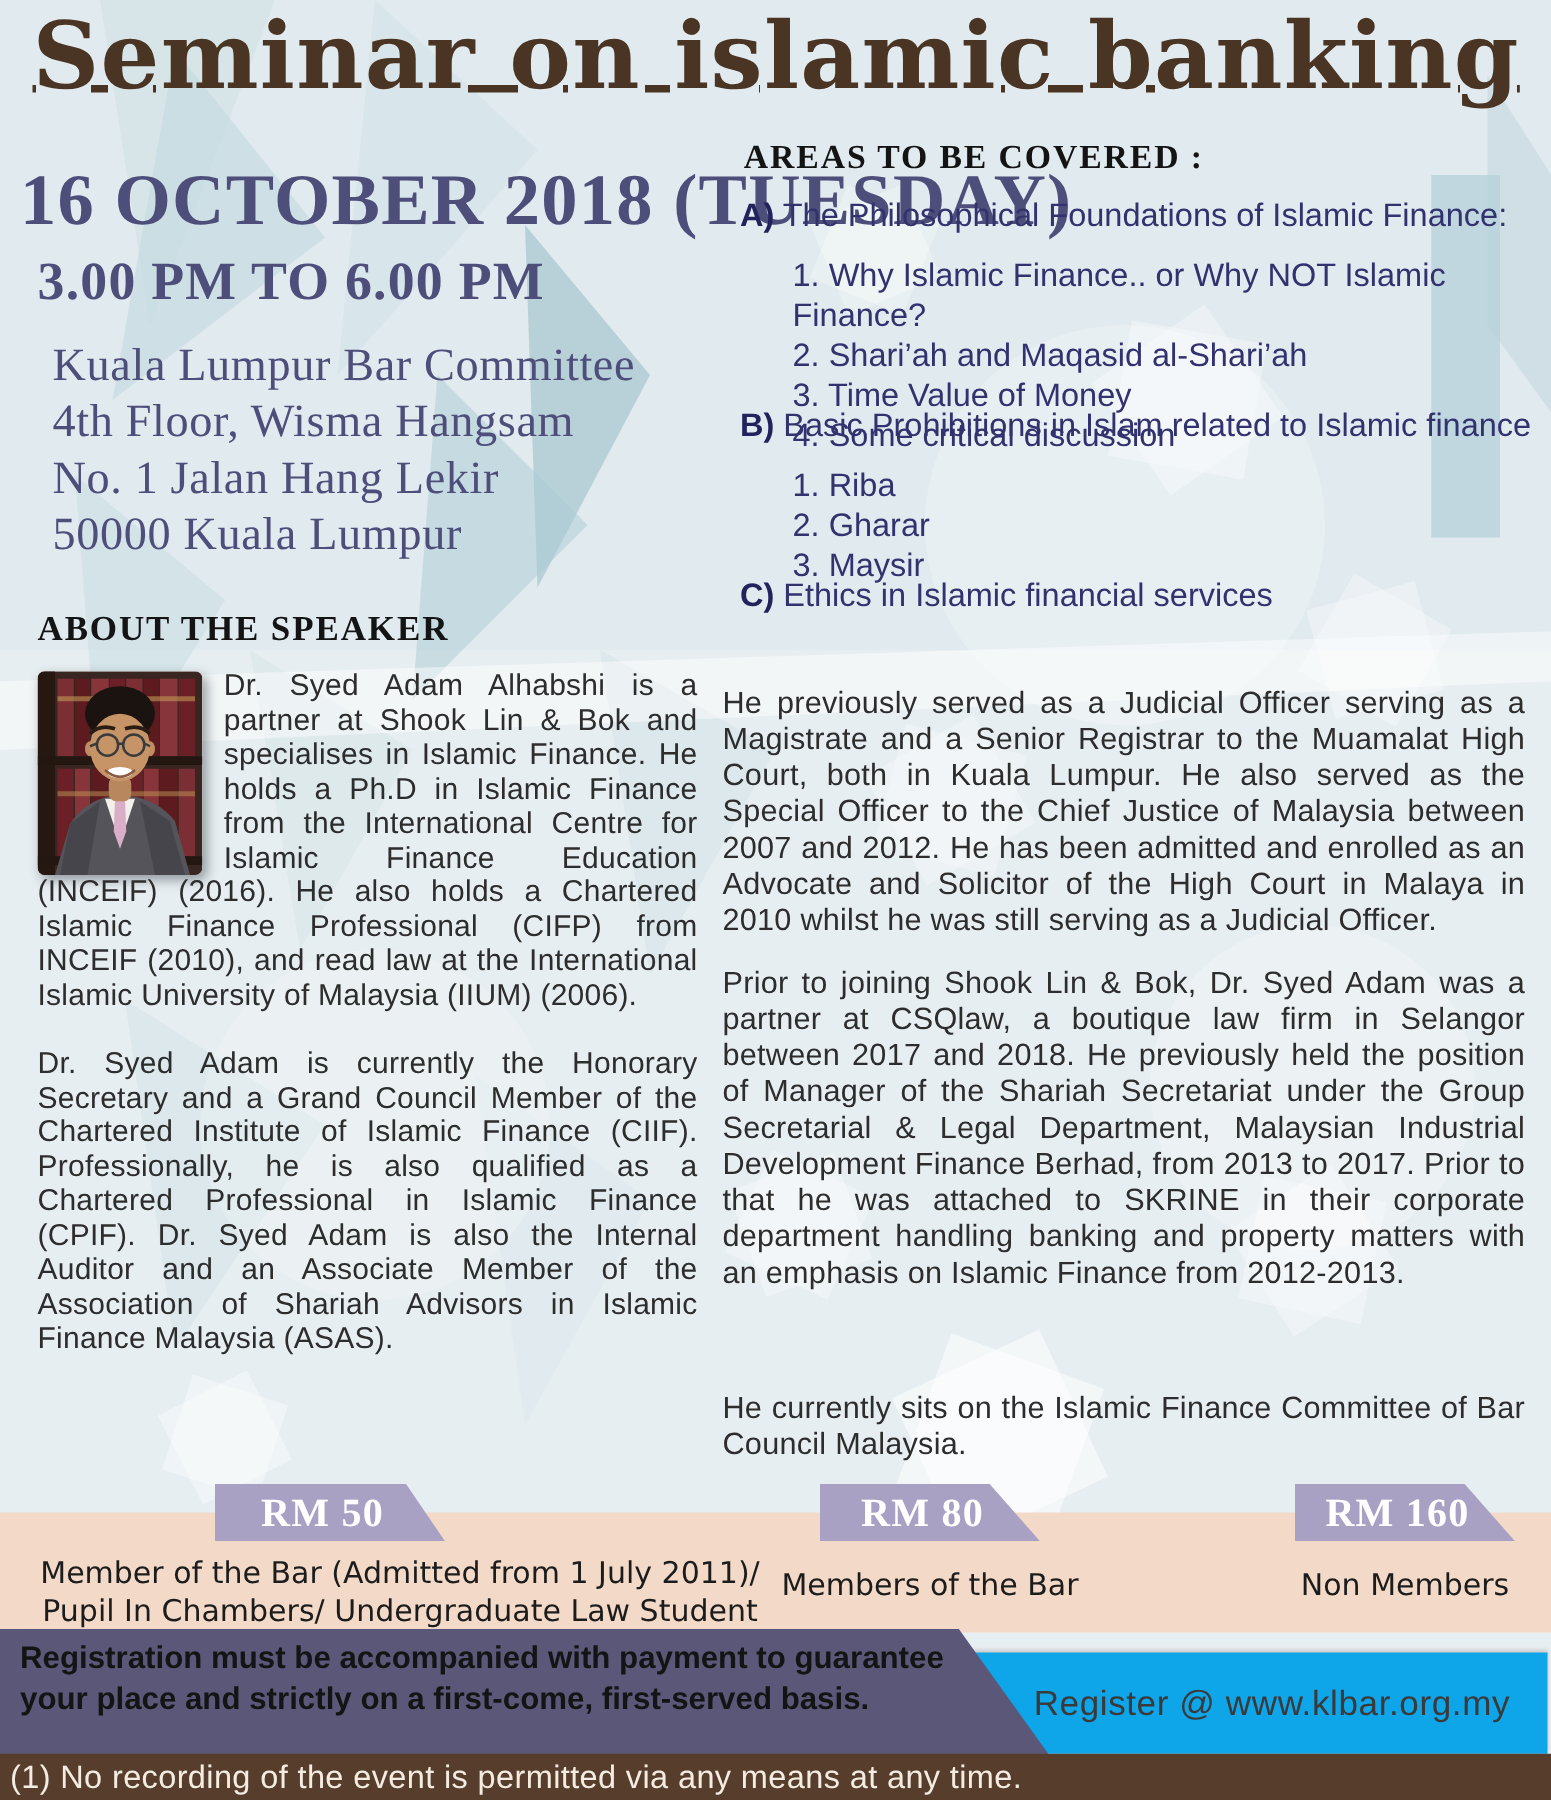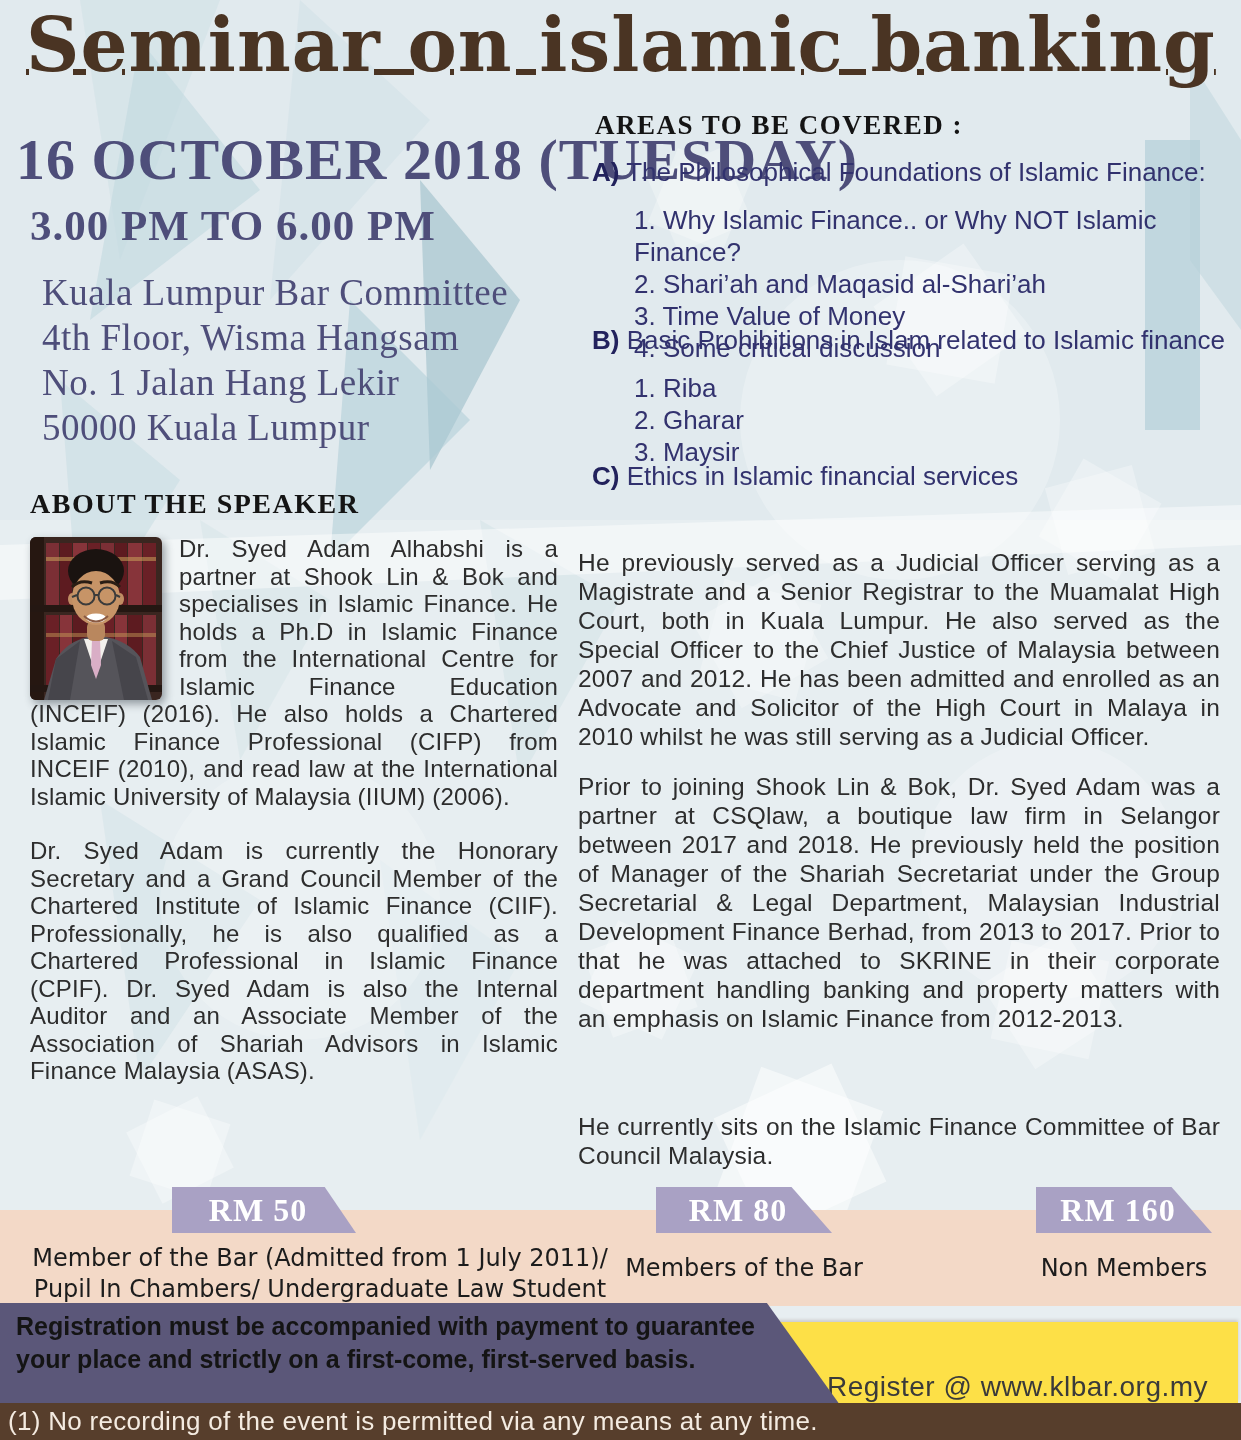--- a/index.html
+++ b/index.html
@@ -47,22 +47,22 @@
   #badge1{left:172px;width:184px;clip-path:polygon(0 0,83% 0,100% 100%,0 100%);}
   #badge2{left:656px;width:176px;clip-path:polygon(0 0,77% 0,100% 100%,0 100%);}
   #badge3{left:1036px;width:176px;clip-path:polygon(0 0,77% 0,100% 100%,0 100%);}
   .tier{position:absolute;z-index:2;text-align:center;font-family:"DejaVu Sans",sans-serif;
         font-size:24px;line-height:31px;color:#1c1c1c;}
   #tier1{left:0px;top:1243px;width:640px;}
   #tier2{left:594px;top:1253px;width:300px;}
   #tier3{left:974px;top:1253px;width:300px;}
 
   
-  .pinkbox{position:absolute;left:677px;top:1322px;width:561px;height:81px;background:#fde047;
-           z-index:2;display:flex;align-items:flex-end;justify-content:center;
+  .pinkbox{position:absolute;left:677px;top:1322px;width:561px;height:81px;background:#0ea5e9;
+           z-index:2;display:flex;align-items:center;justify-content:center;
            padding-left:120px;box-sizing:border-box;box-shadow:0 -2px 3px rgba(120,100,90,.25);
            font-size:28px;letter-spacing:.5px;color:#3a3a3a;}
   .banner{position:absolute;left:0;top:1303px;width:840px;height:102px;z-index:3;
           background:#5b5779;clip-path:polygon(0 0,91.3% 0,100% 100%,0 100%);
           padding:7px 0 0 16px;box-sizing:border-box;color:#141414;
           filter:drop-shadow(6px 3px 5px rgba(45,35,25,.5));}
   .banner .l1{font-weight:bold;font-size:26px;line-height:33px;}
   .banner .num{color:#f2e20c;font-size:34px;font-weight:bold;}
   .banner .l2{font-weight:bold;font-size:25px;line-height:33px;width:770px;}
   .footerbar{position:absolute;left:0;top:1403px;width:1241px;height:37px;background:#573e2c;

